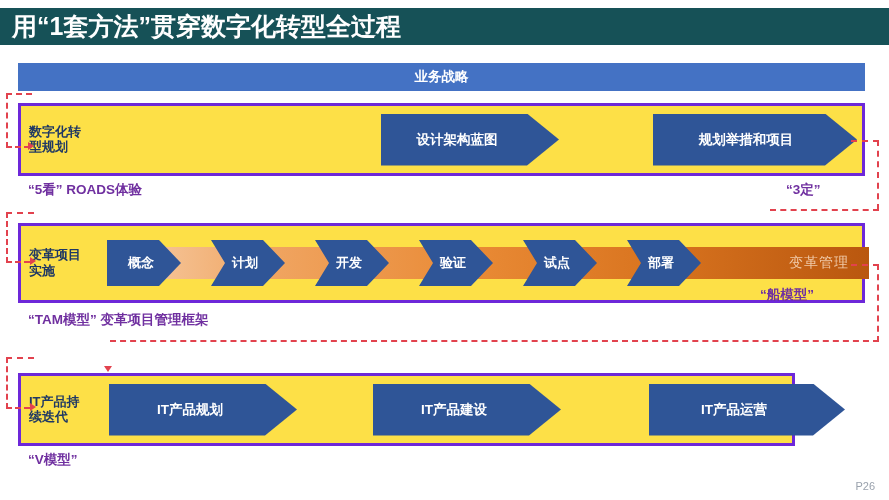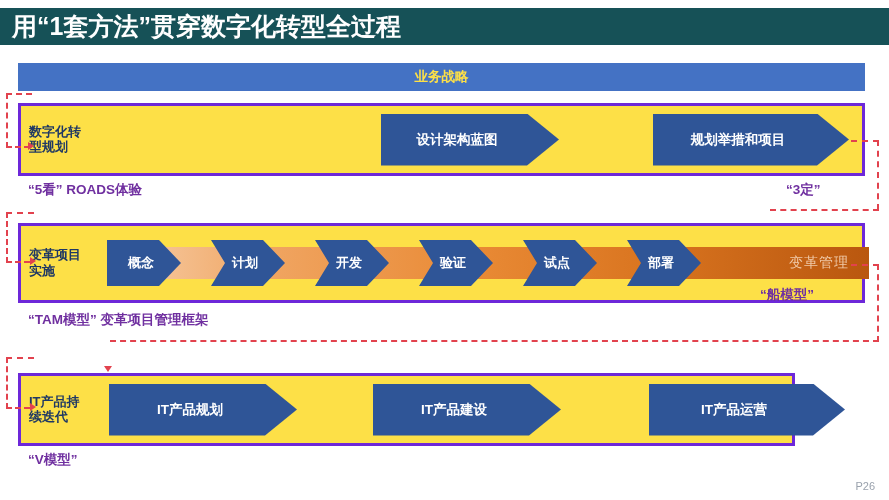--- a/index.html
+++ b/index.html
@@ -25,21 +25,21 @@
   .title-right-strip{
     position:absolute;left:861px;top:8px;width:28px;height:37px;background:#165157;
   }
 
   
   .strategy-bar{
     position:absolute;left:18px;top:63px;width:847px;height:28px;
     background:#4472C4;
     display:flex;align-items:center;justify-content:center;
   }
-  .strategy-bar span{color:#fde047;font-size:13.5px;font-weight:bold;}
+  .strategy-bar span{color:#ffffff;font-size:13.5px;font-weight:bold;}
 
   
   .panel{
     position:absolute;
     background:#fde047;
     border:3px solid #6d28d9;
     box-sizing:border-box;
   }
   .panel-label{
     position:absolute;left:8px;top:50%;transform:translateY(-50%);
@@ -167,21 +167,21 @@
   <div class="strategy-bar">
     <span>业务战略</span>
   </div>
 
   <div class="panel" id="panel-planning">
     <div class="panel-label">数字化转型规划</div>
 
     <div class="chev-big" style="left:360px;width:178px;">
       <span>设计架构蓝图</span>
     </div>
-    <div class="chev-big" style="left:632px;width:196px;">
+    <div class="chev-big" style="left:632px;width:196px;padding-left:8px;">
       <span>规划举措和项目</span>
     </div>
   </div>
 
   <div class="cap" id="cap-5kan">“5看” ROADS体验</div>
   <div class="cap" id="cap-3ding">“3定”</div>
 
   <div class="panel" id="panel-change">
     <div class="panel-label">变革项目实施</div>
 

